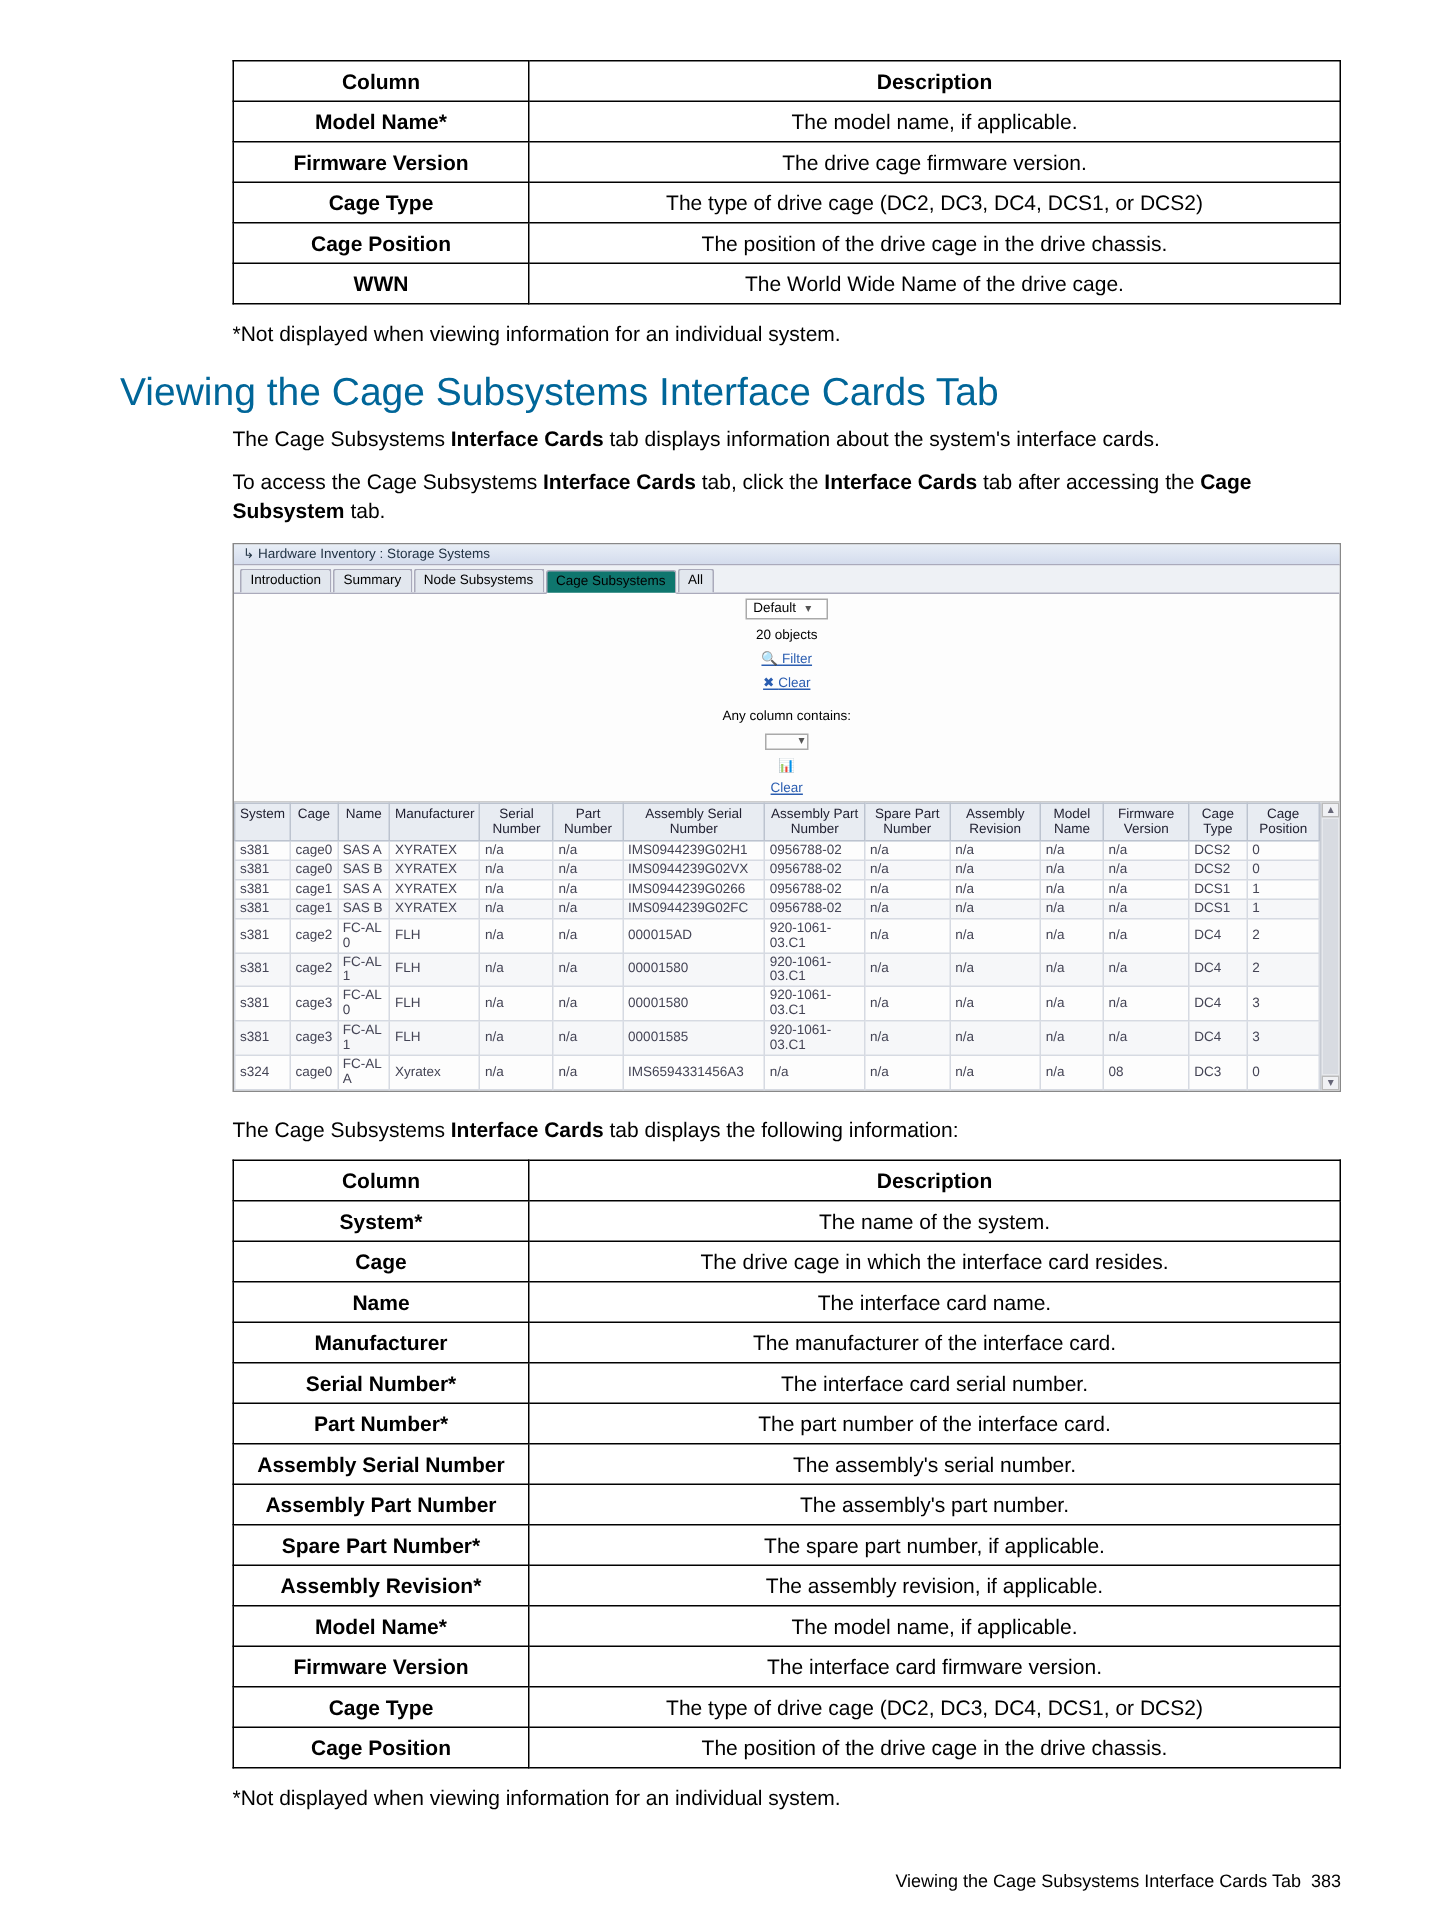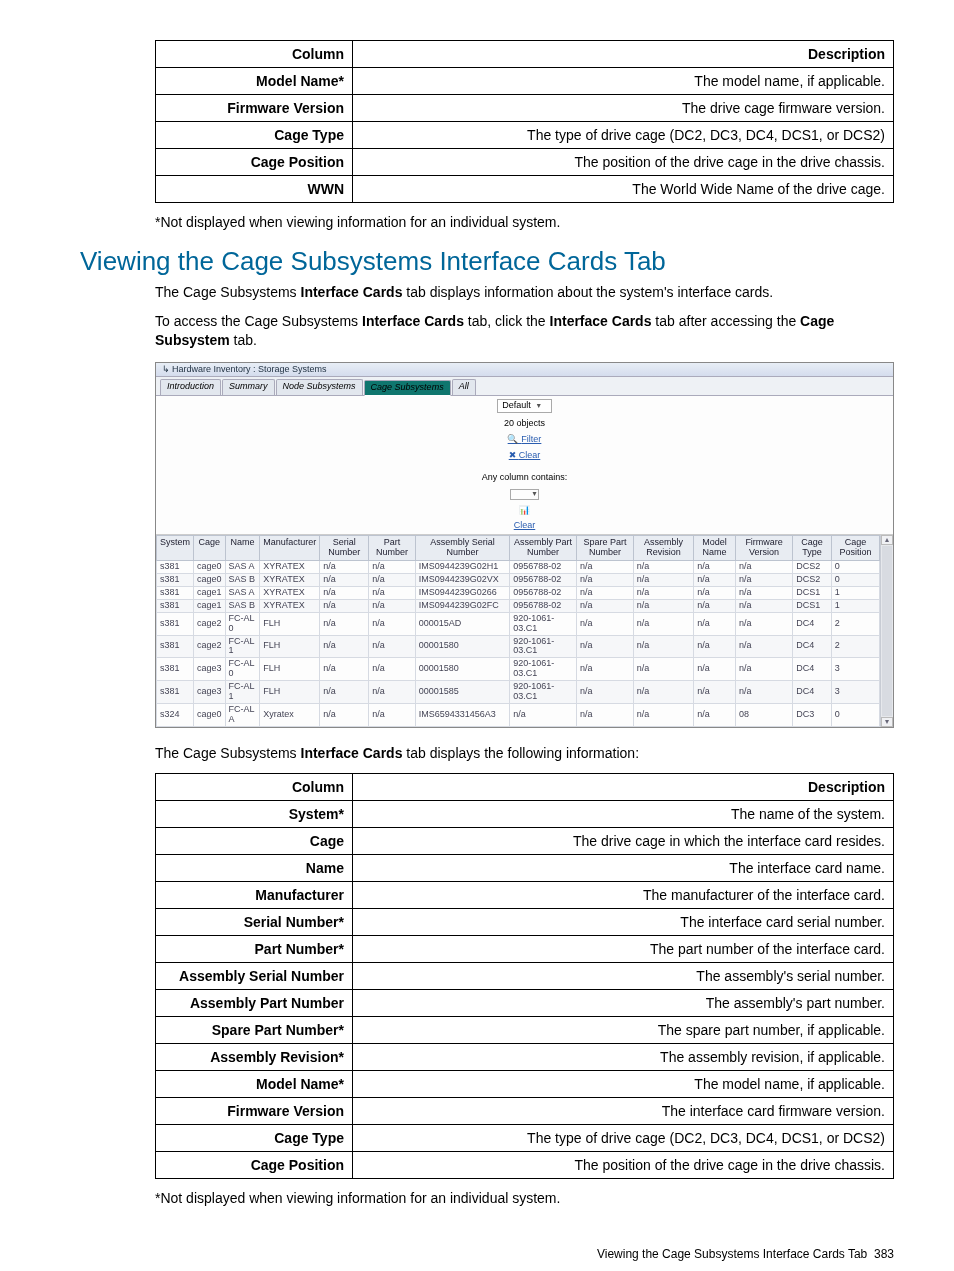--- a/index.html
+++ b/index.html
@@ -14,21 +14,21 @@
   }
   .content-indent { margin-left: 75px; }
   table.def {
     border-collapse: collapse;
     width: 100%;
     margin-bottom: 10px;
   }
   table.def th, table.def td {
     border: 1px solid #000;
     padding: 5px 8px;
-    text-align: right;
+    text-align: center;
     vertical-align: top;
     font-size: 14px;
   }
   table.def th.col-col { width: 180px; font-weight: bold;}
   table.def th { font-weight: bold; }
   table.def td.key { font-weight: bold; }
   p { margin: 6px 0 10px; line-height: 1.35; }
   h2.section {
     color: #006699;
     font-weight: normal;
@@ -52,21 +52,20 @@
     border-bottom: 1px solid #aab;
     font-size: 9px;
   }
   .shot .tabs {
     display:flex;
     background:#eef1f5;
     border-bottom:1px solid #aab;
     padding: 2px 4px 0;
     gap:0;
     font-size:9px;
-    font-style:italic;
   }
   .shot .tab {
     padding:2px 6px;
     border:1px solid #aab;
     border-bottom:none;
     background:#e2e7ee;
     margin-right:1px;
     border-radius:2px 2px 0 0;
     cursor:pointer;
   }

